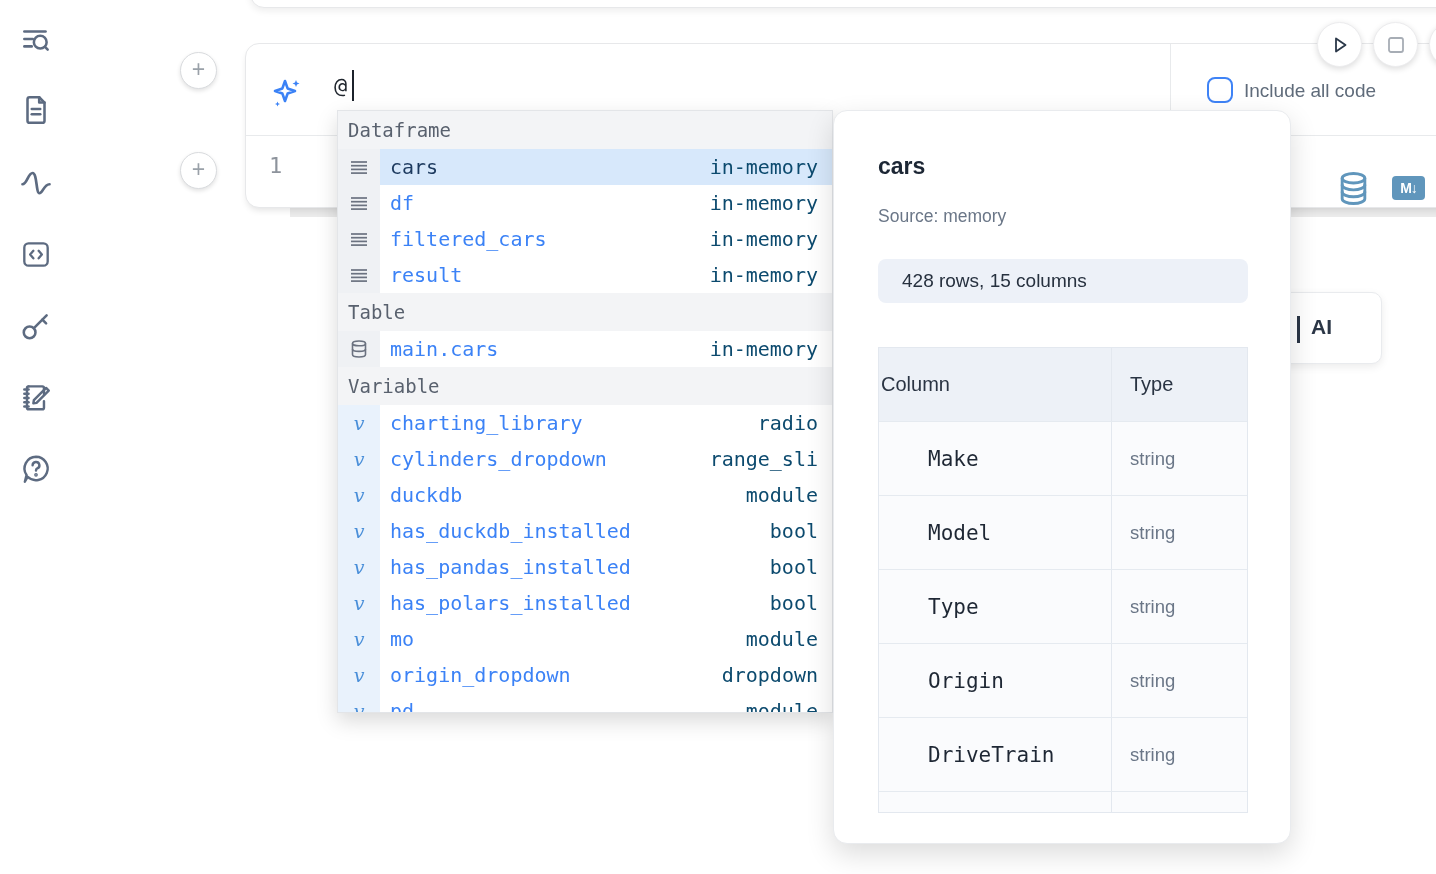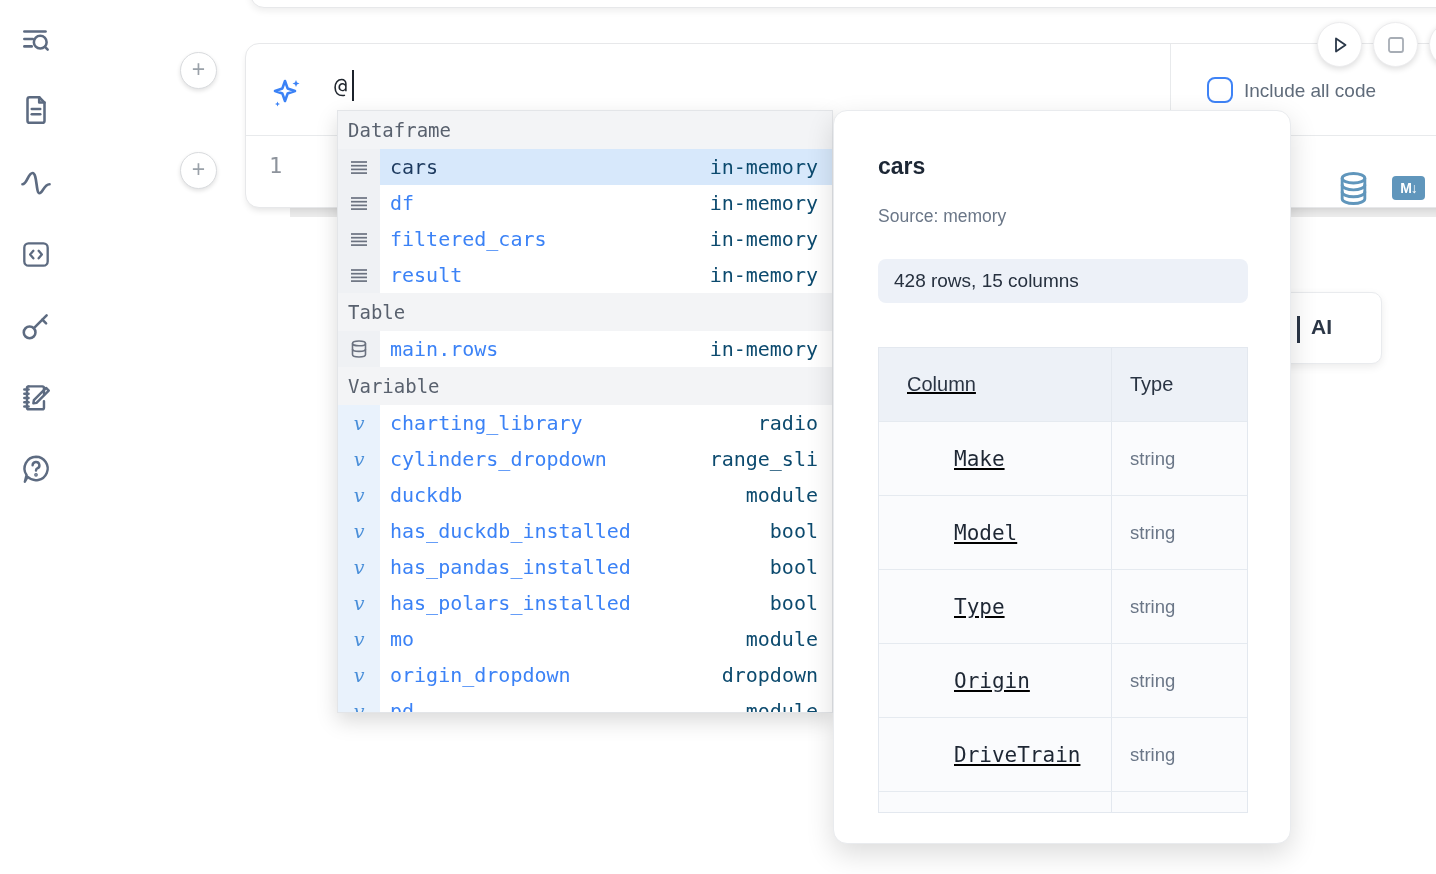--- a/index.html
+++ b/index.html
@@ -74,28 +74,28 @@
   .v-glyph { font-family:"DejaVu Serif", serif; font-style:italic; font-size:19px; color:#4a8fd9; }
   .ac-clip { height:21px; overflow:hidden; }
 
   
   .panel { position:absolute; left:833px; top:110px; width:458px; height:734px; background:#fff;
            border:1px solid #e9ebee; border-radius:14px; box-shadow:0 10px 28px rgba(0,0,0,.14);
            z-index:30; }
   .pv-title { position:absolute; left:44px; top:42px; font-size:23px; font-weight:bold; color:#1c2634; }
   .pv-source { position:absolute; left:44px; top:95px; font-size:17.5px; color:#6a7687; }
   .pv-pill { position:absolute; left:44px; top:148px; width:370px; height:44px; background:#edf1f8;
-             border-radius:8px; font-size:19px; color:#27313f; line-height:44px; padding-left:16px; }
+             border-radius:8px; font-size:19px; color:#27313f; line-height:44px; padding-left:24px; }
   .pv-table { position:absolute; left:44px; top:236px; width:370px; height:466px; overflow:hidden;
               border:1px solid #e3e8ef; }
   .pv-tr { display:flex; }
   .pv-th-row { height:73px; background:#edf1f7; }
   .pv-td-row { height:74px; background:#fafbfd; border-top:1px solid #e5eaf0; }
   .pv-c1 { width:233px; flex:0 0 233px; border-right:1px solid #e3e8ef; display:flex;
-           align-items:center; padding-left:28px;text-decoration:underline; }
+           align-items:center; padding-left:2px; }
   .pv-c2 { flex:1; display:flex; align-items:center; padding-left:18px; }
   .pv-th { font-size:20px; color:#2a3443; }
   .pv-col-name { font-family:"DejaVu Sans Mono", monospace; font-size:21px; color:#1e2734;margin-left:47px; }
   .pv-col-type { font-size:18.5px; color:#6a7687; }
 
   
   .ai-button { position:absolute; left:1040px; top:292px; width:342px; height:72px; background:#fff;
                border:1px solid #e9ebee; border-radius:10px; box-shadow:0 3px 8px rgba(0,0,0,.08);
                z-index:10; cursor:pointer; }
   .ai-sep { position:absolute; left:256px; top:23px; width:3px; height:27px; background:#2b3646; }
@@ -282,21 +282,21 @@
 
   <div class="ac-row">
     <span class="ac-gutter">
         <svg width="16" height="18" viewBox="0 0 16 18" fill="none" stroke="#6b7280" stroke-width="1.6">
           <ellipse cx="8" cy="3.4" rx="6.5" ry="2.4"></ellipse>
           <path d="M1.5 3.4 V14.6 a6.5 2.4 0 0 0 13 0 V3.4"></path>
           <path d="M1.5 9 a6.5 2.4 0 0 0 13 0"></path>
         </svg>
       </span>
     <span class="ac-content">
-        <span class="ac-name">main.rows</span>
+        <span class="ac-name">main.cars</span>
         <span class="ac-meta">in-memory</span>
       </span>
   </div>
 
   <div class="ac-header">Variable</div>
 
   <div class="ac-row var">
     <span class="ac-gutter">
         <span class="v-glyph">v</span>
       </span>

